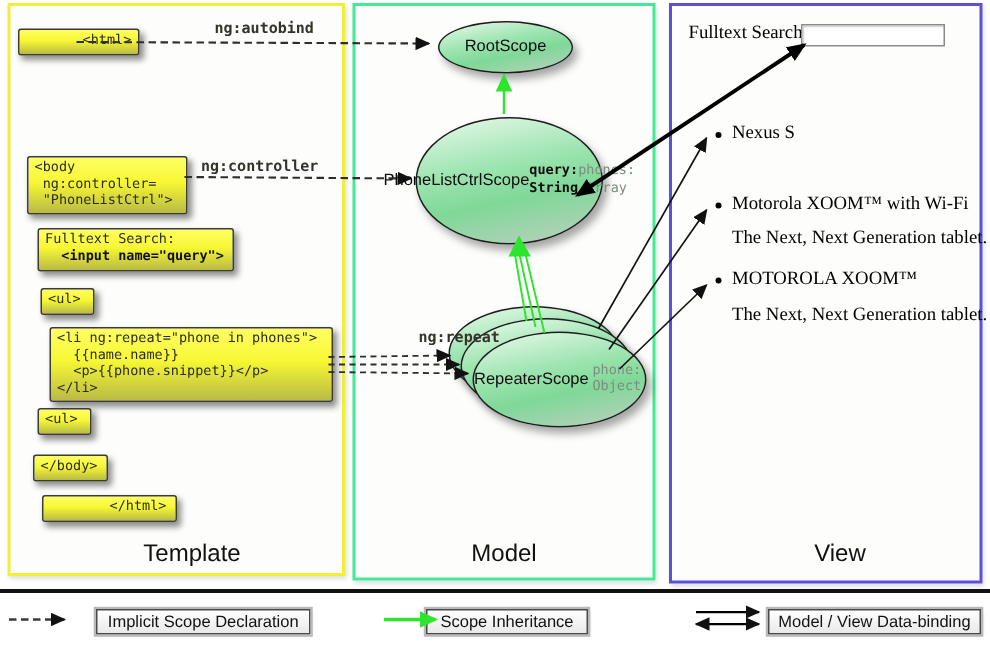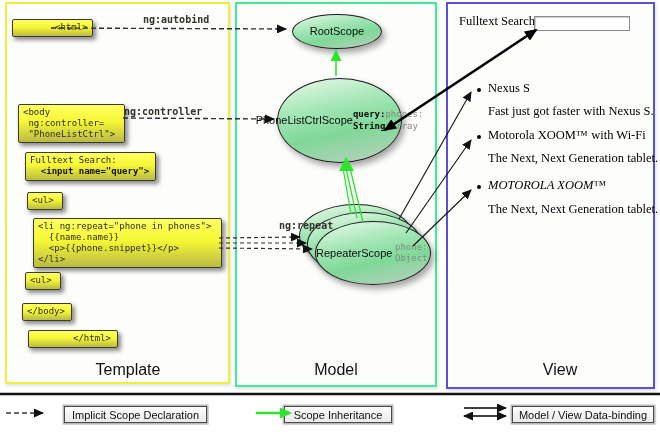--- a/index.html
+++ b/index.html
@@ -82,21 +82,21 @@
 
   <div class="code-box" style="left:22px;top:303px;width:40px;height:12px;">
     <div class="cl">&lt;/body&gt;</div>
   </div>
 
   <div class="code-box" style="left:28px;top:330px;width:40px;height:12px;padding-left:44px;">
     <div class="cl">&lt;/html&gt;</div>
   </div>
 
   <div class="edge-label" style="left:143px;top:14px;">ng:autobind</div>
-  <div class="edge-label" style="left:124px;top:106px;">ng:controller</div>
+  <div class="edge-label" style="left:134px;top:106px;">ng:controller</div>
   <div class="edge-label" style="left:237px;top:220px;padding-left:42px;">ng:repeat</div>
 
   <div class="scope" style="left:292px;top:14px;width:88px;height:33px;">
     <div class="sname">Root</div>
     <div class="sname">Scope</div>
   </div>
 
   <div class="scope" style="left:277px;top:78px;width:123px;height:83px;">
     <div class="sname">PhoneListCtrl</div>
     <div class="sname">Scope</div>
@@ -112,28 +112,27 @@
     <div class="sname">Scope</div>
     <div style="height:3px;"></div>
     <div class="sprop dim">phone: Object</div>
   </div>
 
   <div class="view-search-label" style="left:459px;top:14px;">Fulltext Search:</div>
   <input class="view-input" type="text" value="" style="">
 
   <span class="bullet" style="left:477px;top:88px;"></span>
   <div class="view-item-title" style="left:488px;top:81px;">Nexus S</div>
-  <div class="view-item-snippet" style="left:488px;top:104px;">Fast just got faster with Nexus S.</div>
 
   <span class="bullet" style="left:477px;top:135px;"></span>
   <div class="view-item-title" style="left:488px;top:128px;">Motorola XOOM™  with Wi-Fi</div>
   <div class="view-item-snippet" style="left:488px;top:151px;">The Next, Next Generation tablet.</div>
 
   <span class="bullet" style="left:477px;top:185px;"></span>
-  <div class="view-item-title" style="left:488px;top:178px;font-style:italic;">MOTOROLA XOOM™</div>
+  <div class="view-item-title" style="left:488px;top:178px;">MOTOROLA XOOM™</div>
   <div class="view-item-snippet" style="left:488px;top:202px;">The Next, Next Generation tablet.</div>
 
   <div class="legend-box" style="left:64px;width:141px;">Implicit Scope Declaration</div>
   <div class="legend-box" style="left:284px;width:106px;">Scope Inheritance</div>
   <div class="legend-box" style="left:512px;width:140px;">Model / View Data-binding</div>
 
   <svg class="arrow-layer" viewBox="0 0 660 435">
     <defs>
       <marker id="ah" markerUnits="userSpaceOnUse" markerWidth="10" markerHeight="9" refX="9" refY="4.5" orient="auto">
         <path d="M0,0 L10,4.5 L0,9 Z" fill="#111"></path>

